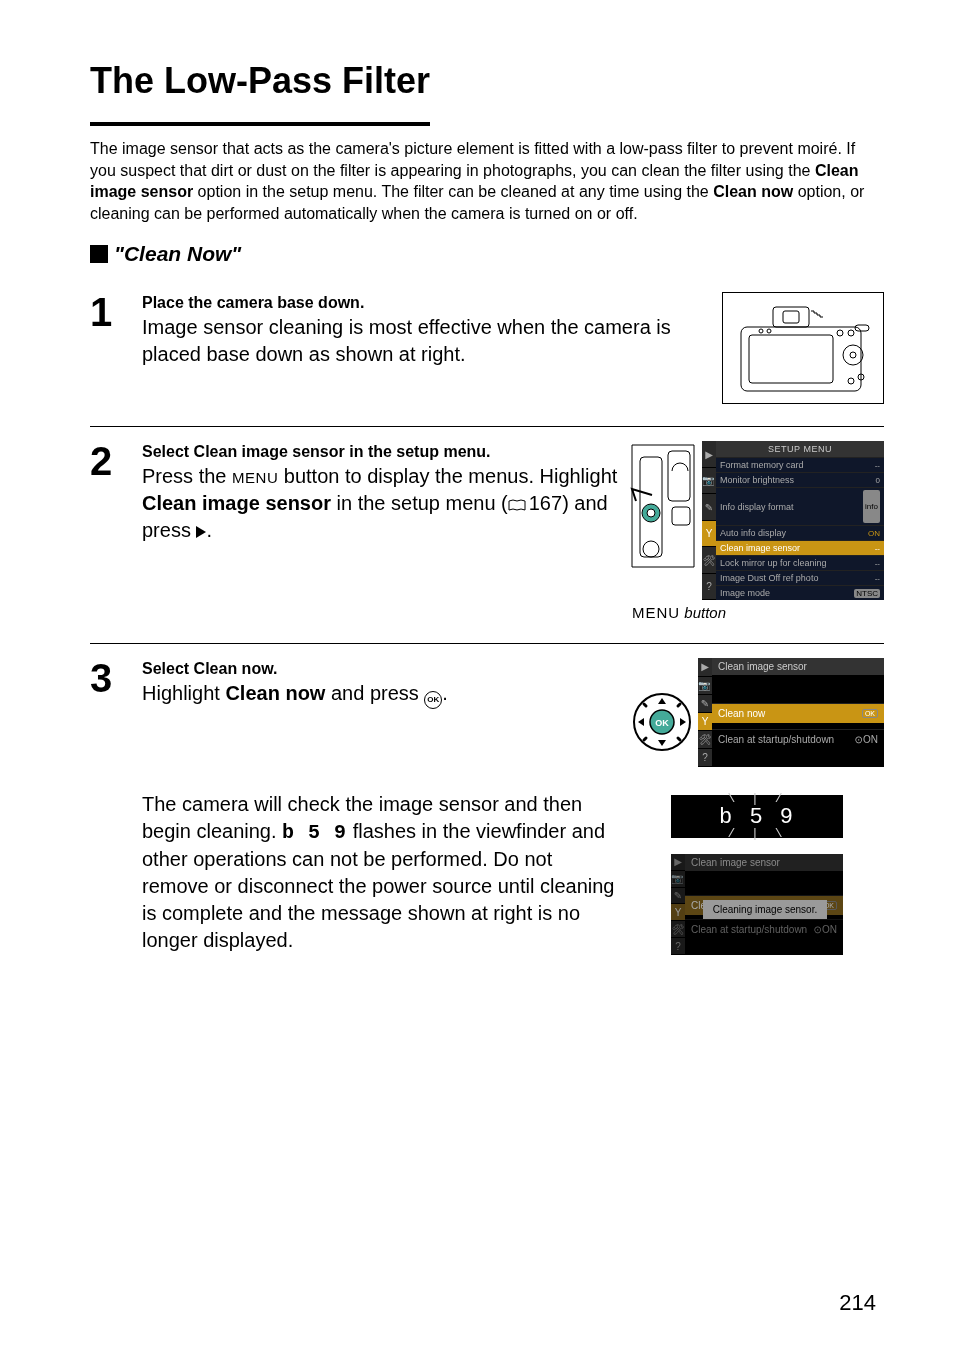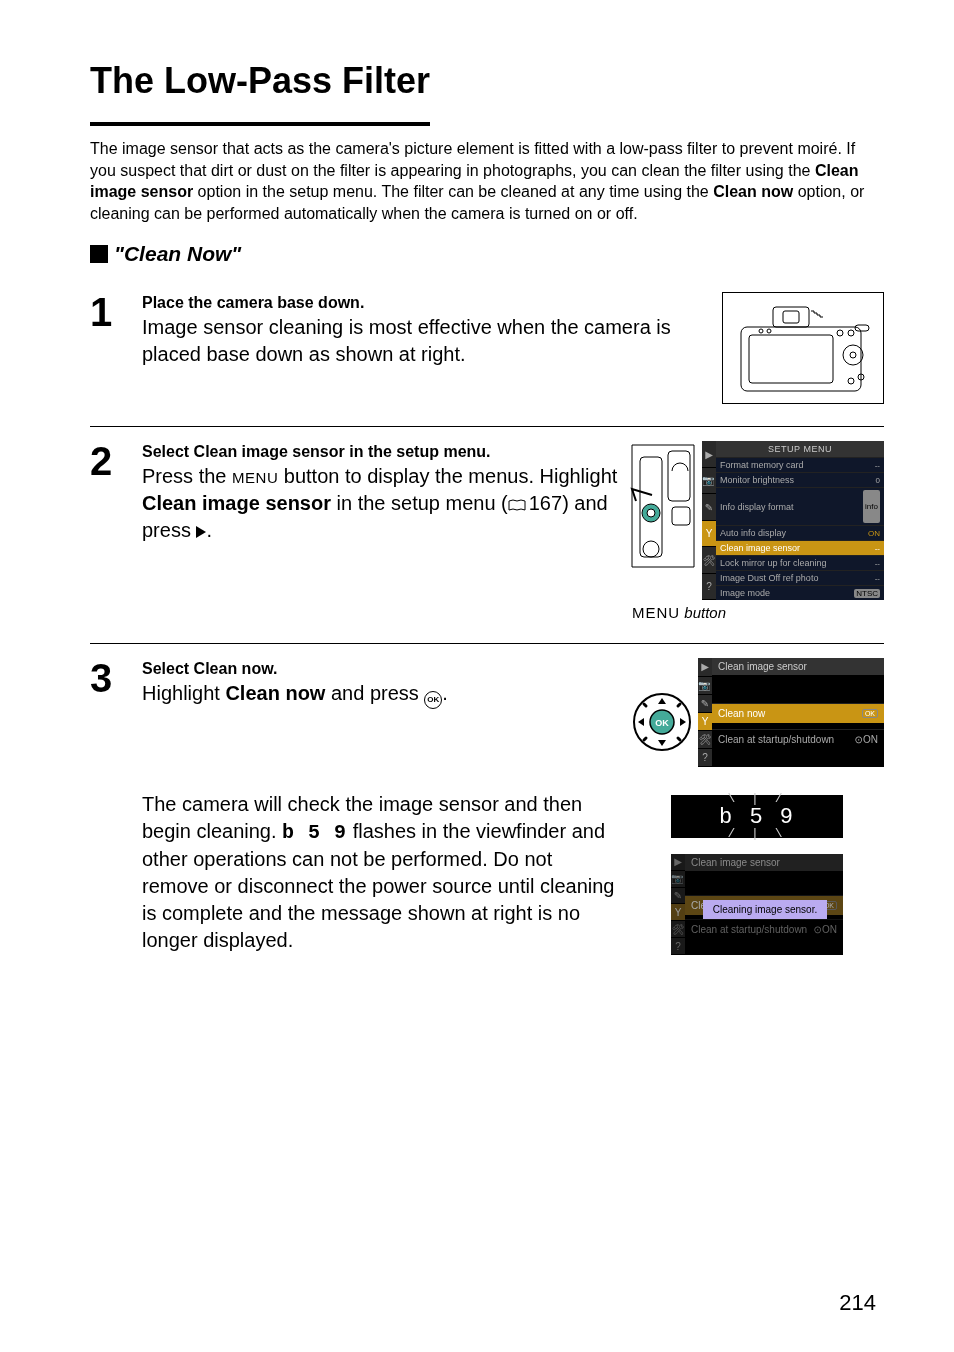--- a/index.html
+++ b/index.html
@@ -165,21 +165,21 @@
     color: #fff;
     text-align:center;
     font-family: 'Courier New', monospace;
   }
   .busy-box .segs {
     font-size: 22px; letter-spacing: 2px; padding-top: 2px;
   }
   .busy-box .ticks { font-size: 13px; line-height: .6; letter-spacing: 4px; color:#ccc;}
   .msg-menu { margin-top: 16px; width: 172px; background:#000; }
   .msg-popup {
-    background:#c4b5fd; color:#000; font-size:10px; padding: 4px 4px;
+    background:#a3a3a3; color:#000; font-size:10px; padding: 4px 4px;
     margin: 2px 4px;
     text-align:center;
   }
   .page-num {
     position: absolute;
     bottom: 44px;
     right: 78px;
     font-size: 22px;
   }
   .book-icon {

